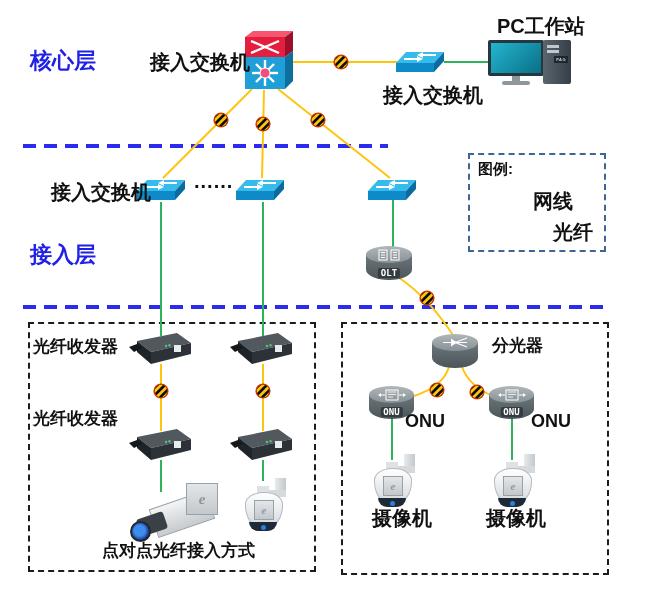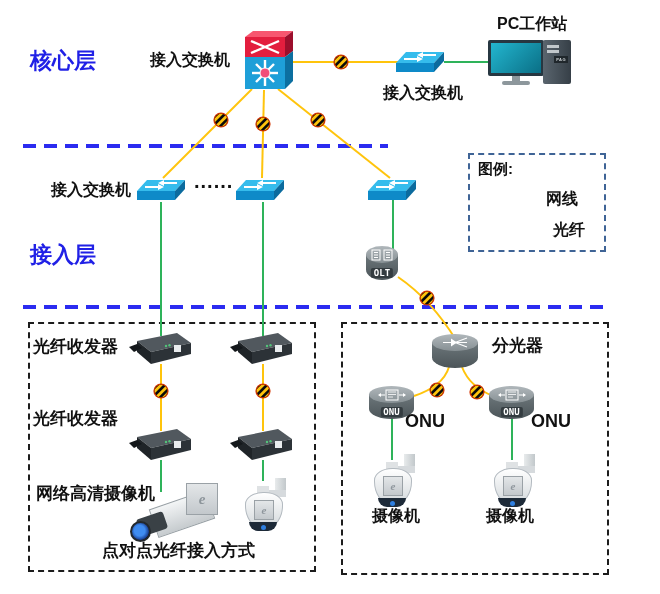--- a/index.html
+++ b/index.html
@@ -1,20 +1,20 @@
 <!DOCTYPE html>
 <html><head>
 <meta charset="utf-8">
 <style>
   html,body{margin:0;padding:0;background:#fff;}
   #canvas{position:relative;width:660px;height:594px;background:#fff;overflow:hidden;
           font-family:"Liberation Sans",sans-serif;}
   svg.layer{position:absolute;left:0;top:0;z-index:1;}
   .dev{position:absolute;z-index:2;}
-  .lbl{position:absolute;z-index:3;color:#111;font-weight:bold;font-size:16px;white-space:nowrap;line-height:1.1;}
+  .lbl{position:absolute;z-index:3;color:#111;font-weight:bold;font-size:20px;white-space:nowrap;line-height:1.1;}
   .layer-lbl{position:absolute;z-index:3;color:#2020E6;font-weight:bold;font-size:22px;white-space:nowrap;}
   .layer-line{position:absolute;z-index:1;height:4px;
       background:repeating-linear-gradient(90deg,#2b2bf0 0 13px,transparent 13px 21px);}
   .dash-box{position:absolute;z-index:0;border:2px dashed #1c1c1c;}
   .legend-box{position:absolute;z-index:2;border:2px dashed #3f6496;background:#fff;}
   
   .cyl{position:absolute;z-index:2;}
   .cyl .body{position:absolute;left:0;top:8px;right:0;bottom:0;
       background:linear-gradient(#6d777b,#4c5559);border-radius:0 0 50% 50%/0 0 40% 40%;}
   .cyl .top{position:absolute;left:0;top:0;width:100%;height:17px;border-radius:50%;
@@ -207,37 +207,37 @@
       <polygon points="38,15 48,4 48,13 38,24" fill="#0b6b9e"></polygon>
       <g stroke="#fff" stroke-width="2">
           <line x1="8" y1="11" x2="21" y2="11"></line>
           <line x1="40" y1="7" x2="27" y2="7"></line>
         </g>
       <polygon points="21,8 27,11 21,14" fill="#fff"></polygon>
         <polygon points="27,4 21,7 27,10" fill="#fff"></polygon>
     </svg>
   </div>
 
-  <div class="cyl" style="left:366px;top:246px;width:32px;height:34px;">
+  <div class="cyl" style="left:366px;top:246px;width:46px;height:34px;">
     <div class="body"></div>
     <div class="top">
       <svg width="22" height="12">
           <g stroke="#fff" stroke-width="1" fill="none">
         <rect x="1" y="1" width="8" height="10"></rect>
             <rect x="13" y="1" width="8" height="10"></rect>
         <path d="M3,3.5 h4 M3,6 h4 M3,8.5 h4 M15,3.5 h4 M15,6 h4 M15,8.5 h4"></path>
           </g>
       </svg>
     </div>
     <div class="tag">OLT</div>
   </div>
 
   <div class="legend-box" style="left:468px;top:153px;width:134px;height:95px;"></div>
   <div class="lbl" style="left:478px;top:161px;font-size:15px;">图例:</div>
-  <div class="lbl" style="left:546px;top:190px;">网线</div>
+  <div class="lbl" style="left:533px;top:190px;">网线</div>
   <div class="lbl" style="left:553px;top:221px;">光纤</div>
 
   <div class="cyl" style="left:432px;top:334px;width:46px;height:34px;">
     <div class="body"></div>
     <div class="top">
       <svg width="28" height="13">
           <g stroke="#fff" stroke-width="1.2" fill="none">
         <path d="M2,6.5 H12 M14,6.5 L26,2 M14,6.5 H26 M14,6.5 L26,11"></path>
           </g>
         <polygon points="10,2.5 16,6.5 10,10.5" fill="#fff"></polygon>
@@ -317,21 +317,20 @@
       <polygon points="8,10 48,2 62,12 22,21" fill="#51585e"></polygon>
       <polygon points="8,10 22,21 22,33 8,21" fill="#1f2428"></polygon>
       <polygon points="22,21 62,12 62,23 22,33" fill="#2c3237"></polygon>
       <polygon points="0,16 8,13 13,17 5,21" fill="#14181b"></polygon>
       <rect x="45" y="14" width="7" height="7" fill="#e9ecee"></rect>
       <circle cx="37" cy="15" r="1.2" fill="#52c47a"></circle>
         <circle cx="40.5" cy="14.3" r="1.2" fill="#52c47a"></circle>
     </svg>
   </div>
 
-  <div class="lbl" style="left:36px;top:485px;font-size:17px;">网络高清摄像机</div>
   <div class="boxcam" style="left:130px;top:483px;">
     <div class="ebadge" style="left:56px;top:0;width:30px;height:30px;">e</div>
     <div class="bodyb"></div>
     <div class="barrel"></div>
     <div class="lens"></div>
   </div>
   <div class="dome" style="left:240px;top:478px;">
     <div class="arm-v"></div>
       <div class="arm-h"></div>
       <div class="neck"></div>

